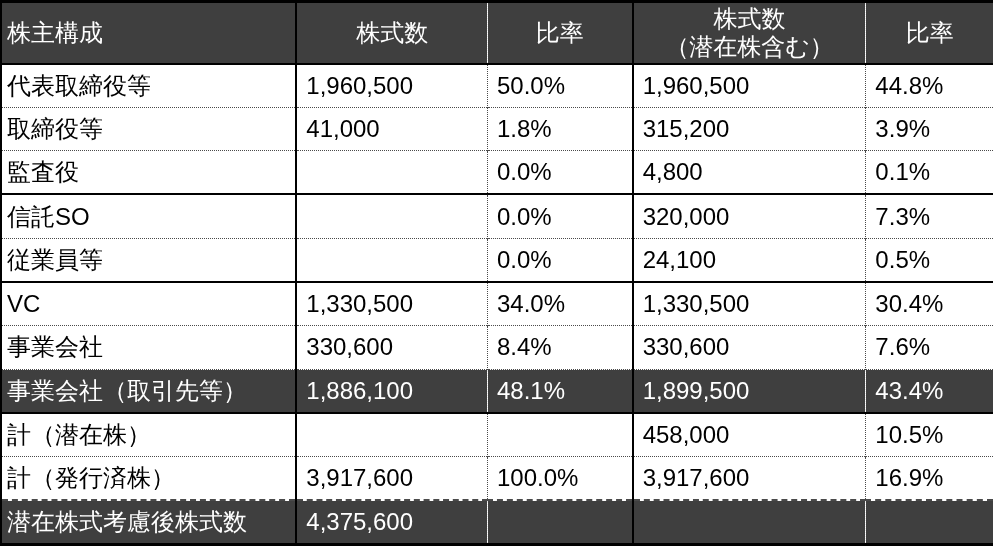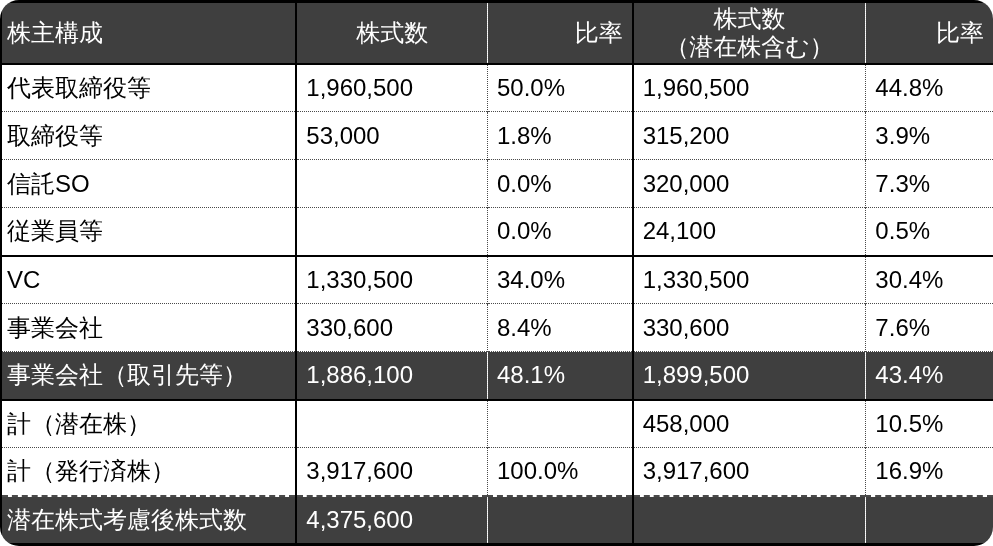--- a/index.html
+++ b/index.html
@@ -8,21 +8,20 @@
     --body-bg:#ffffff;
     --body-text:#000000;
     --grid-solid:#000000;
     --grid-dot:#4a4a4a;
     --grid-dot-light:#e8e8e8;
   }
   html,body{margin:0;padding:0;background:#fff;}
   .sheet{
     width:993px;height:546px;overflow:hidden;background:var(--body-bg);
     font-family:"Liberation Sans","DejaVu Sans",sans-serif;
-    border-radius:19px;
   }
   table{
     width:993px;height:546px;
     border-collapse:collapse;table-layout:fixed;
     font-size:24px;color:var(--body-text);
     border-top:3px solid var(--grid-solid);
     border-left:2px solid var(--grid-solid);
     border-bottom:3px solid var(--grid-solid);
   }
   th,td{
@@ -35,21 +34,21 @@
     background:var(--header-bg);color:var(--header-text);
     text-align:center;line-height:1.15;
   }
   th.c1{text-align:left;padding-left:5px;}
   .c1{text-align:left;padding-left:5px;padding-right:4px;}
   .num{text-align:left;}
   .hdr-2line span{display:block;}
   
   td.c2,th.c2,td.c4,th.c4{border-left:2px solid var(--grid-solid);}
   td.c3,td.c5{border-left:1px dotted var(--grid-dot);}
-  th.c3,th.c5{border-left:1px dotted var(--grid-dot-light);text-align:right;}
+  th.c3,th.c5{border-left:1px dotted var(--grid-dot-light);}
   tr.dark td.c3,tr.dark td.c5{border-left:1px dotted var(--grid-dot-light);}
   
   tr.sep-dotted{border-bottom:1px dotted var(--grid-dot);}
   tr.sep-solid{border-bottom:2px solid var(--grid-solid);}
   tr.sep-dashed{border-bottom:2px dashed var(--grid-dot);}
   
   tr.dark td{background:var(--header-bg);color:var(--header-text);}
 </style>
 </head>
 <body>
@@ -78,24 +77,31 @@
     <tbody>
       <tr class="sep-dotted">
         <td class="c1">代表取締役等</td>
         <td class="c2 num">1,960,500</td>
         <td class="c3 num">50.0%</td>
         <td class="c4 num">1,960,500</td>
         <td class="c5 num">44.8%</td>
       </tr>
       <tr class="sep-dotted">
         <td class="c1">取締役等</td>
-        <td class="c2 num">53,000</td>
+        <td class="c2 num">41,000</td>
         <td class="c3 num">1.8%</td>
         <td class="c4 num">315,200</td>
         <td class="c5 num">3.9%</td>
+      </tr>
+      <tr class="sep-solid">
+        <td class="c1">監査役</td>
+        <td class="c2 num"></td>
+        <td class="c3 num">0.0%</td>
+        <td class="c4 num">4,800</td>
+        <td class="c5 num">0.1%</td>
       </tr>
       <tr class="sep-dotted">
         <td class="c1">信託SO</td>
         <td class="c2 num"></td>
         <td class="c3 num">0.0%</td>
         <td class="c4 num">320,000</td>
         <td class="c5 num">7.3%</td>
       </tr>
       <tr class="sep-solid">
         <td class="c1">従業員等</td>

